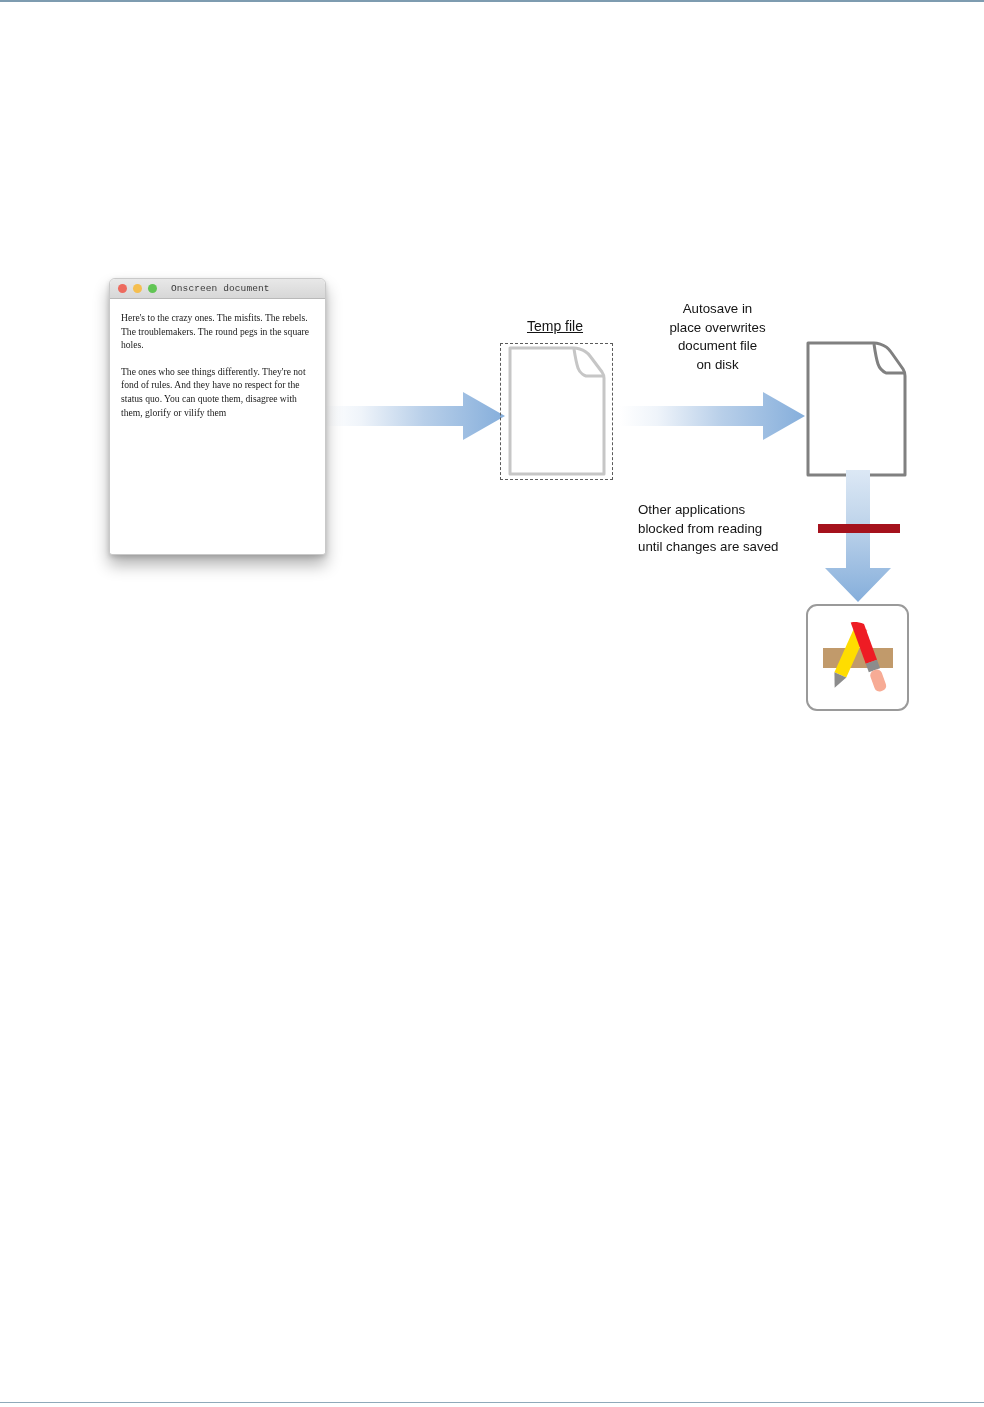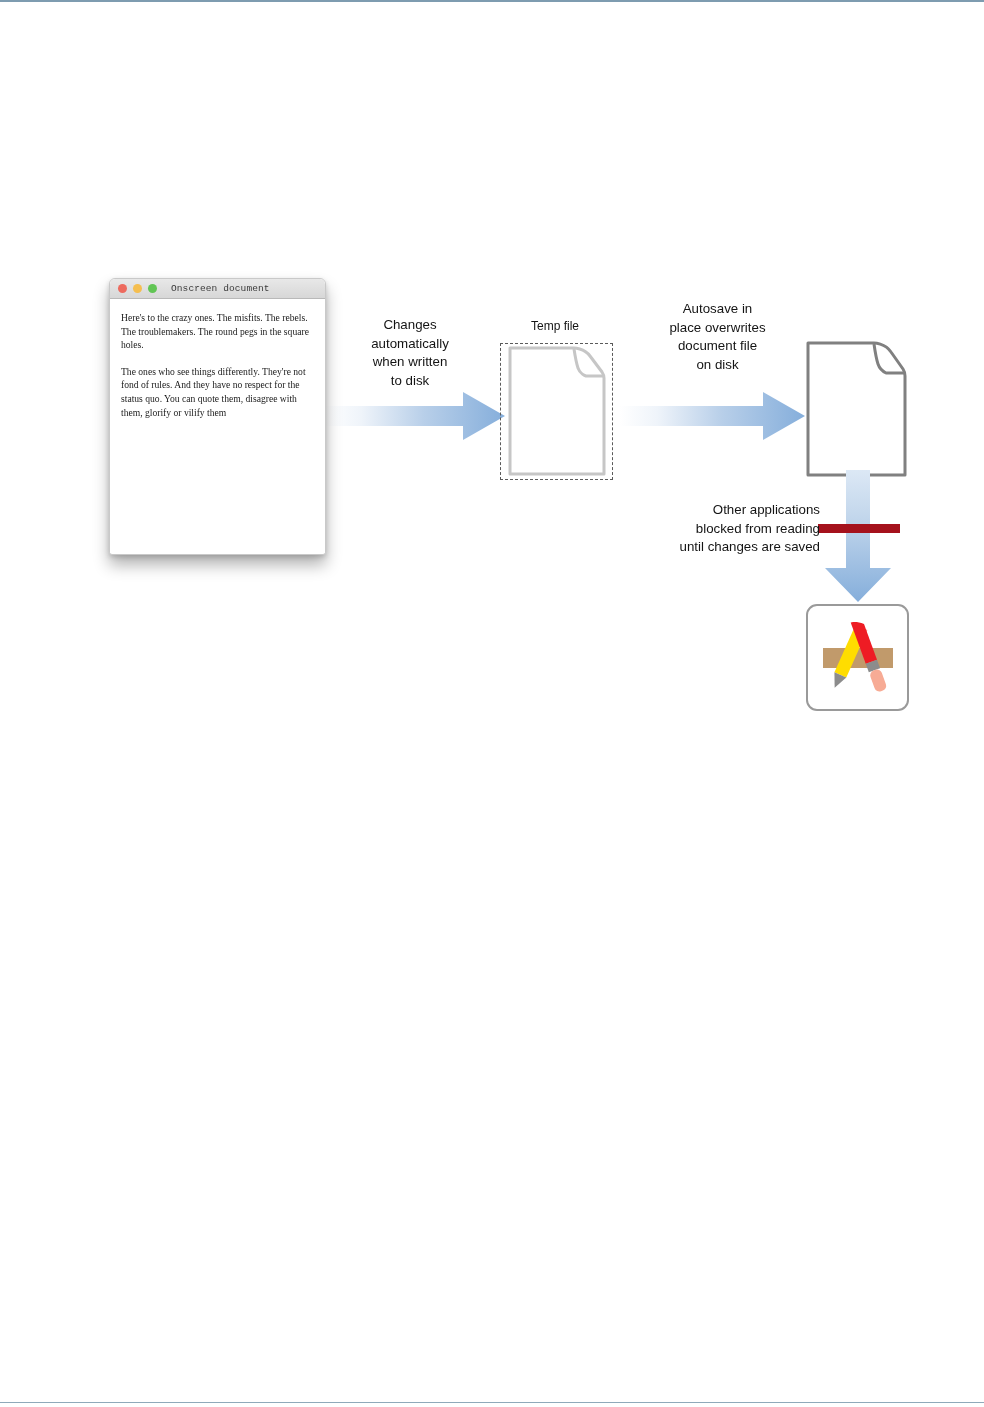--- a/index.html
+++ b/index.html
@@ -143,26 +143,22 @@
           <stop offset="0%" stop-color="#ffffff"></stop>
           <stop offset="20%" stop-color="#eff4fa"></stop>
           <stop offset="55%" stop-color="#b8cfe9"></stop>
           <stop offset="100%" stop-color="#85aedb"></stop>
         </linearGradient>
       </defs>
       <path d="M0,14 L138,14 L138,0 L180,24 L138,48 L138,34 L0,34 Z" fill="url(#hgrad1)"></path>
     </svg>
   </div>
 
-  <div class="label" style="left:345px; top:316px; width:130px;">Changes
-automatically
-when written
-to disk</div>
-
-  <div class="label" style="left:490px; top:317px; width:130px; font-size:12px;">Temp file</div>
+
+  <div class="label" style="left:490px; top:317px; width:130px; font-size:14px;text-decoration:underline;">Temp file</div>
 
   <div class="dashed-box" style="left:500px; top:343px; width:113px; height:137px;"></div>
 
   <div class="file-shape" style="left:508px; top:346px;">
     <svg width="98" height="130" viewBox="0 0 98 130" xmlns="http://www.w3.org/2000/svg">
       <path d="M2,2 L66,2 C66,2 76,2 82,10 L94,26 C96,29 96,32 96,32 L96,128 L2,128 Z" fill="#ffffff" stroke="#c6c6c6" stroke-width="3" stroke-linejoin="round"></path>
       <path d="M66,3 C66,3 68,16 70,22 C72,28 78,30 78,30 L95,30" fill="none" stroke="#c6c6c6" stroke-width="3" stroke-linejoin="round"></path>
     </svg>
   </div>
 
@@ -200,21 +196,21 @@
           <stop offset="35%" stop-color="#c3d7ec"></stop>
           <stop offset="100%" stop-color="#85aedb"></stop>
         </linearGradient>
       </defs>
       <path d="M21,0 L45,0 L45,98 L66,98 L33,132 L0,98 L21,98 Z" fill="url(#vgrad1)"></path>
     </svg>
   </div>
 
   <div class="red-bar" style="left:818px; top:524px; width:82px; height:9px;"></div>
 
-  <div class="label" style="left:638px; top:501px; width:182px; text-align:right;">Other applications
+  <div class="label" style="left:638px; top:501px; width:182px; text-align:left;">Other applications
 blocked from reading
 until changes are saved</div>
 
   <div class="app-icon">
     <svg width="99" height="103" viewBox="0 0 99 103" xmlns="http://www.w3.org/2000/svg">
 
       <rect x="15" y="42" width="70" height="20" fill="#c19a6b"></rect>
 
       <g transform="rotate(24 38 55)">
         <rect x="32" y="22" width="13" height="48" fill="#ffdd00"></rect>

